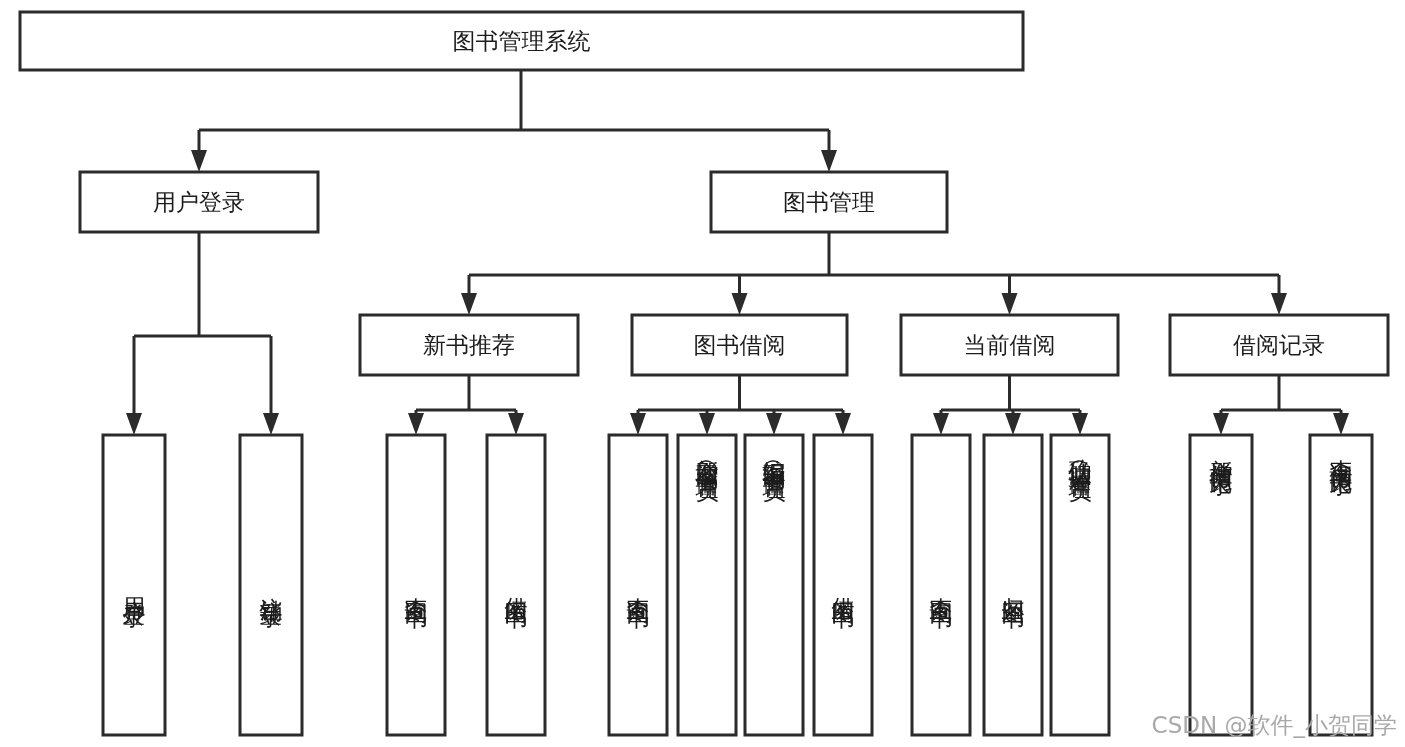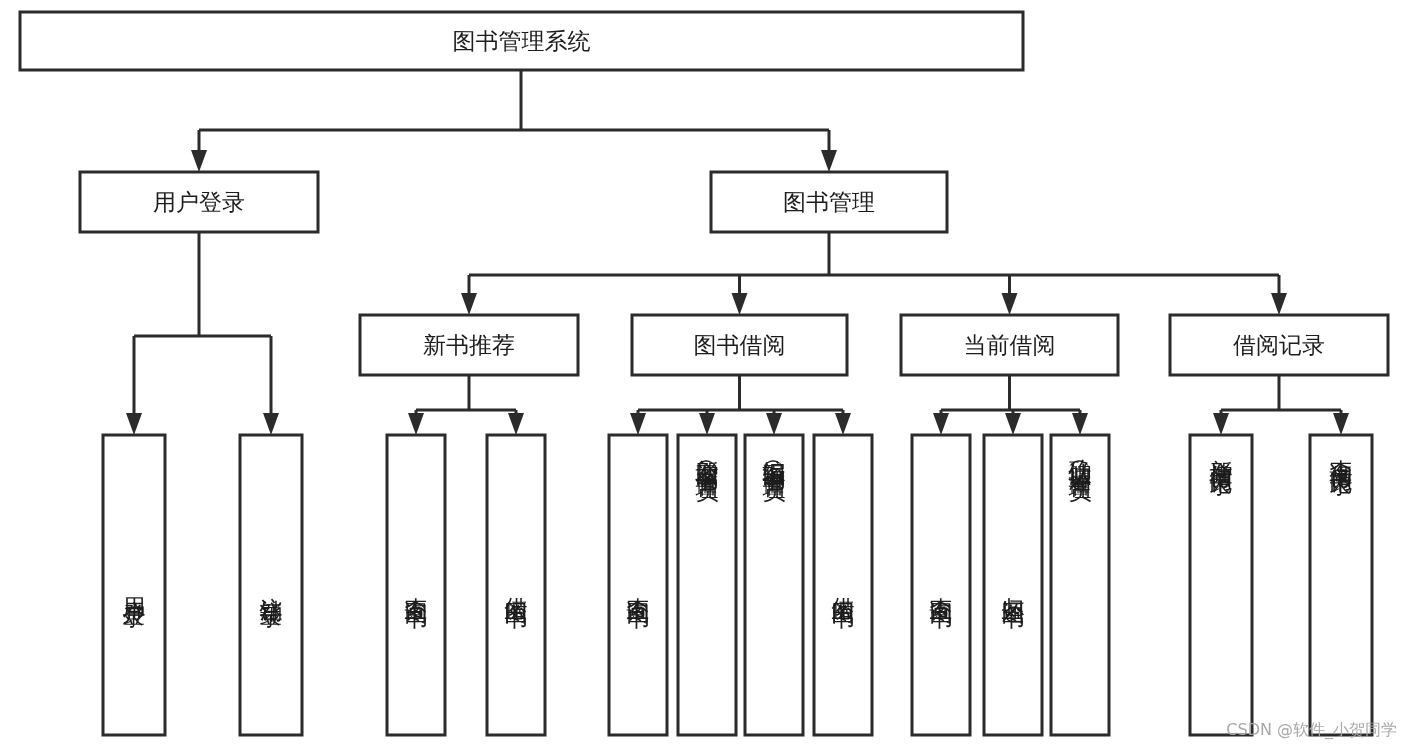--- a/index.html
+++ b/index.html
@@ -70,21 +70,21 @@
   }
   .leaf-label-wrap.centered {
     align-items: center;
     padding-top: 0;
   }
   .watermark {
     position: absolute;
     right: 8px;
     bottom: 6px;
     font-family: "DejaVu Sans", "Liberation Sans", sans-serif;
-    font-size: 16px;
+    font-size: 23px;
     color: #a8a8a8;
     white-space: nowrap;
     user-select: none;
   }
 </style>
 </head>
 <body>
 
 <div id="diagram-root">
   <svg class="tree-canvas" viewBox="0 0 1405 747" xmlns="http://www.w3.org/2000/svg">

